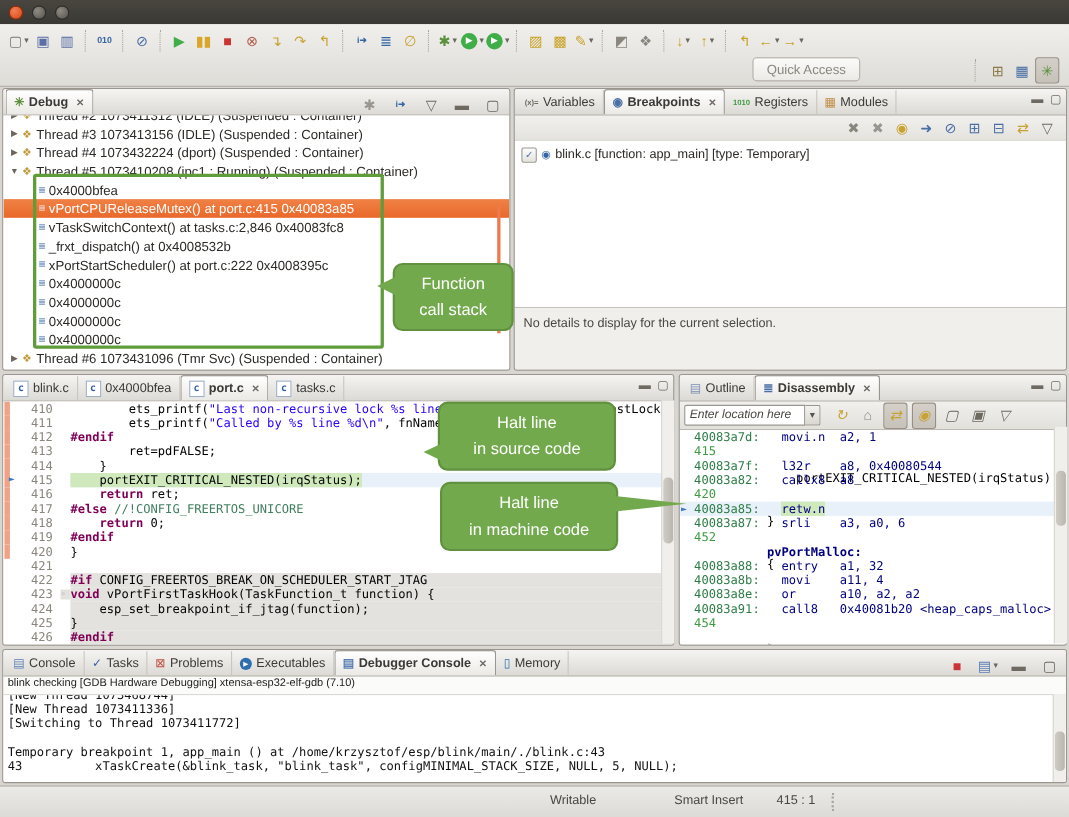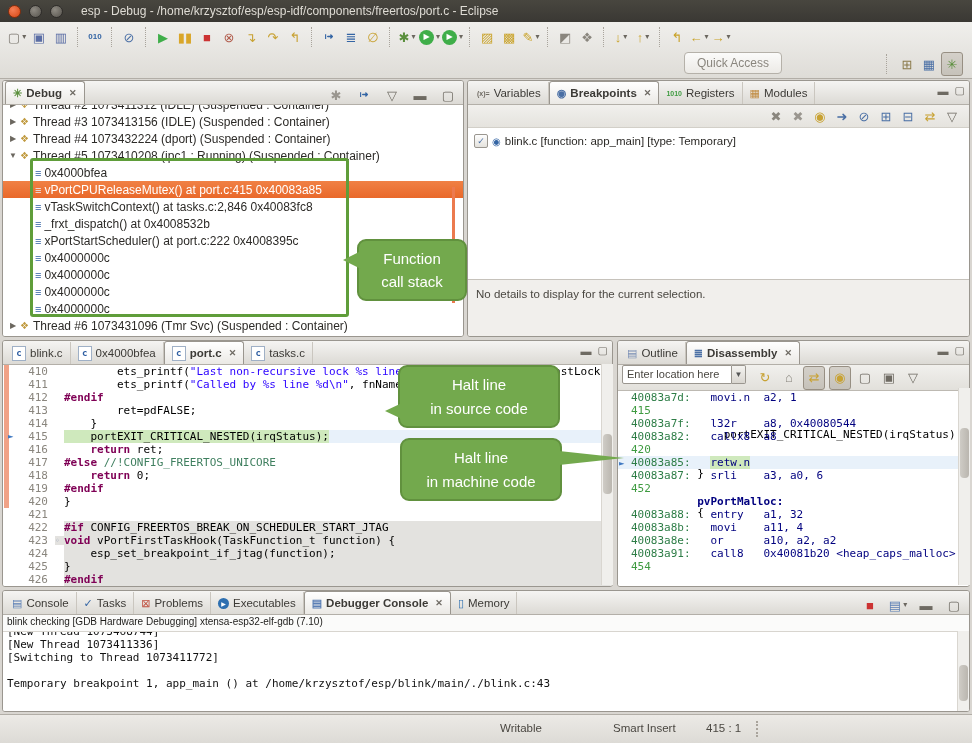--- a/index.html
+++ b/index.html
@@ -84,21 +84,21 @@
   .cline.current .ccode,.cline.current .cfold{background:#e8f1fa;}
   .halt{background:#cfe9bd;}
   .tk-k{color:#7f0055;font-weight:bold;}
   .tk-d{color:#7f0055;font-weight:bold;}
   .tk-s{color:#2a00ff;}
   .tk-c{color:#3f7f5f;}
   .tk-p{color:#000;margin-top:24px;}
 
   
   .dtoolbar{height:25px;background:linear-gradient(#f1f0ed,#e2e0db);border-bottom:1px solid #bdb9b2;
-    display:flex;padding:0 4px;flex:0 0 auto;}
+    display:flex;align-items:center;padding:0 4px;flex:0 0 auto;font-style:italic;}
   .combo{height:17px;width:100px;background:#fff;border:1px solid #9a968f;border-radius:2px 0 0 2px;
     font-size:11px;color:#4a4741;line-height:17px;padding:0 4px;overflow:hidden;white-space:nowrap;}
   .combobtn{height:19px;width:14px;border:1px solid #9a968f;border-left:none;border-radius:0 2px 2px 0;
     background:linear-gradient(#f4f3f0,#d9d6d0);font-size:8px;color:#555;display:flex;align-items:center;justify-content:center;box-sizing:border-box;}
   .dicons{display:flex;align-items:center;margin-left:8px;gap:2px;}
   .dis{flex:1;background:#fff;overflow:hidden;font:11px "DejaVu Sans Mono",monospace;position:relative;}
   .drow{height:13px;line-height:13px;white-space:pre;display:flex;}
   .dmark{width:13px;flex:0 0 auto;position:relative;}
   .drow.current{background:#e8f1fa;}
   .tk-a{color:#2d7d46;}
@@ -125,21 +125,20 @@
 </style>
 </head>
 <body>
 
 <div class="app">
 
   <div class="titlebar">
     <div class="winbtn close"></div>
     <div class="winbtn minmax"></div>
     <div class="winbtn minmax"></div>
-    <div class="wintitle">esp - Debug - /home/krzysztof/esp/esp-idf/components/freertos/port.c - Eclipse</div>
   </div>
 
   <div class="toolbar">
     <div class="toolrow" id="main-toolbar-icons">
         <span class="ticon">
           <span class="g" style="color: rgb(126, 122, 114);">▢</span>
           <span class="caret">▾</span>
         </span>
         <span class="ticon">
           <span class="g" style="color: rgb(91, 110, 165);">▣</span>
@@ -559,20 +558,21 @@
           </span>
         </div>
     </div>
     <div class="subline">blink checking [GDB Hardware Debugging] xtensa-esp32-elf-gdb (7.10)</div>
     <div class="consolebody" id="console-lines">
         <div style="margin-top: -7px;">[New Thread 1073468744]</div>
         <div>[New Thread 1073411336]</div>
         <div>[Switching to Thread 1073411772]</div>
         <div>&nbsp;</div>
         <div>Temporary breakpoint 1, app_main () at /home/krzysztof/esp/blink/main/./blink.c:43</div>
+        <div>43          xTaskCreate(&amp;blink_task, "blink_task", configMINIMAL_STACK_SIZE, NULL, 5, NULL);</div>
       </div>
     <div class="vsb" style="top:40px;">
         <div class="thumb" style="top:34px;height:36px;"></div>
       </div>
   </div>
 
   <div class="vsb" style="left:601px;top:364px;bottom:158px;">
       <div class="thumb" style="top:70px;height:60px;"></div>
     </div>
   <div class="vsb" style="left:958px;top:388px;bottom:158px;">

